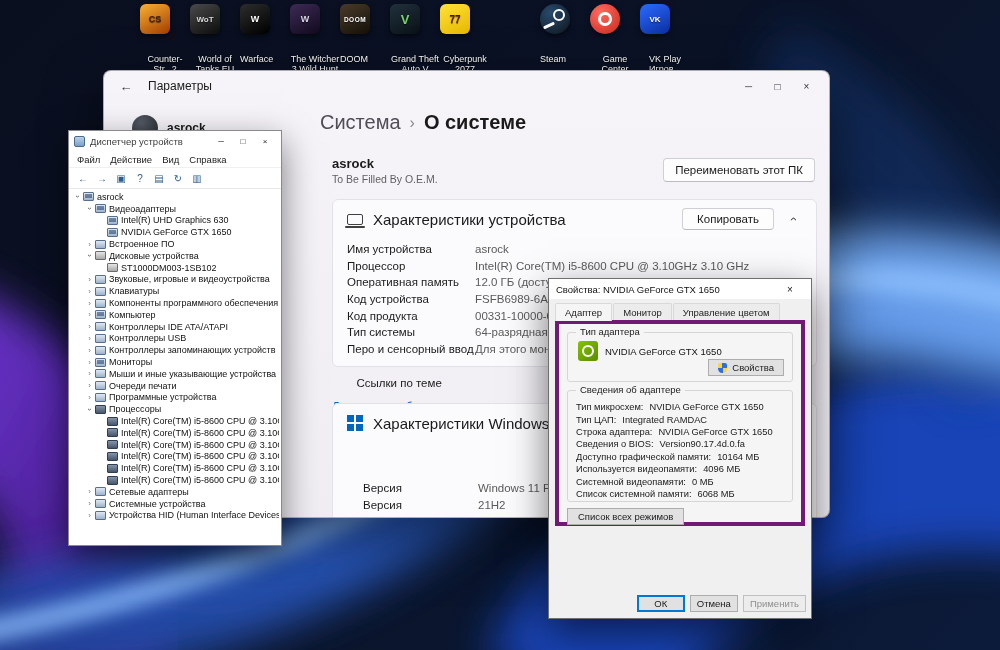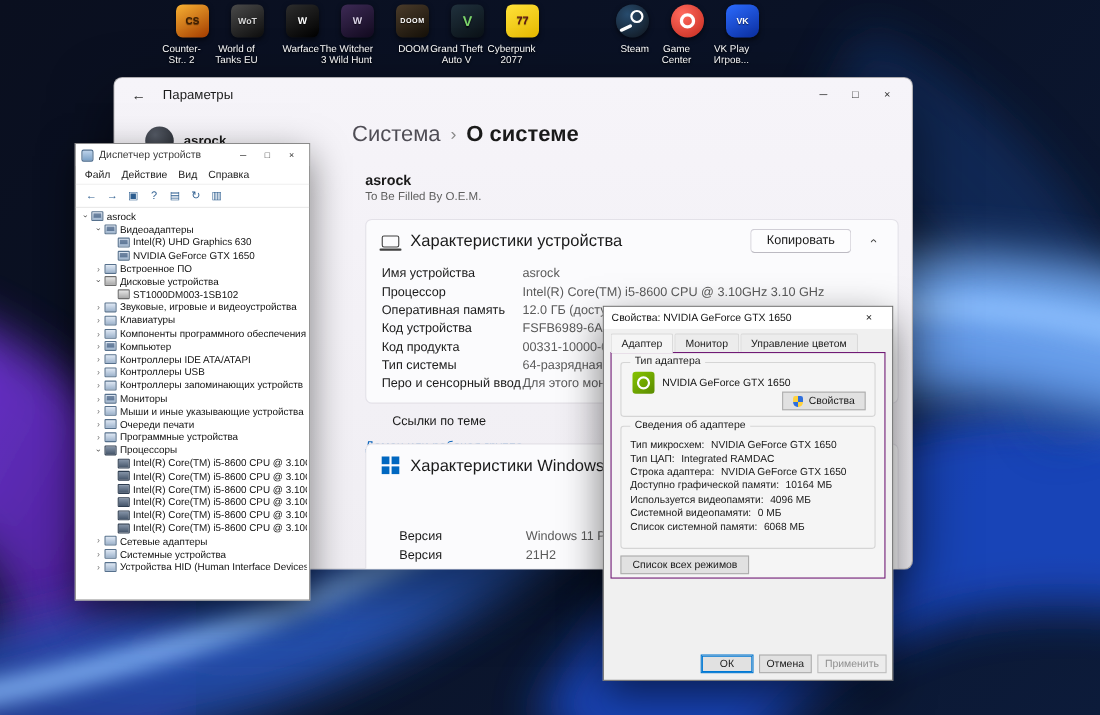--- a/index.html
+++ b/index.html
@@ -3,21 +3,21 @@
 <meta charset="utf-8">
 <style>
   *{margin:0;padding:0;box-sizing:border-box;}
   html,body{width:1000px;height:650px;}
   body{font-family:"Liberation Sans","DejaVu Sans",sans-serif;position:relative;overflow:hidden;
        background:linear-gradient(135deg,#0a0f1f 0%,#0a1226 45%,#0c1b3a 100%);}
   .wallpaper{position:absolute;inset:0;z-index:0;}
 
   
   .dicons{position:absolute;inset:0;z-index:2;pointer-events:none;}
-  .dicon{position:absolute;top:4px;width:50px;display:flex;flex-direction:column;align-items:flex-end;gap:5px;pointer-events:auto;cursor:pointer;}
+  .dicon{position:absolute;top:4px;width:50px;display:flex;flex-direction:column;align-items:flex-start;gap:20px;pointer-events:auto;cursor:pointer;}
   .dimg{width:30px;height:30px;border-radius:6px;position:relative;display:flex;align-items:center;justify-content:center;box-shadow:0 2px 5px rgba(0,0,0,.55);}
   .dglyph{color:#fff;font-weight:bold;font-size:9px;text-shadow:0 1px 1px rgba(0,0,0,.6);}
   .dlabel{font-size:9px;line-height:10px;color:#fff;text-align:center;text-shadow:0 1px 2px rgba(0,0,0,.95);max-width:52px;}
   .dicon-cs2{background:linear-gradient(150deg,#f8b133,#a33c00);}
   .dicon-cs2 .dglyph{color:#3b1c00;}
   .dicon-wot{background:linear-gradient(150deg,#4a4a4a,#0d0d0d);}
   .dicon-wot .dglyph{font-size:8px;color:#d8d8d8;}
   .dicon-warface{background:linear-gradient(150deg,#2d2d2d,#000);}
   .dicon-witcher3{background:linear-gradient(150deg,#3d2a55,#120a1f);}
   .dicon-witcher3 .dglyph{color:#dcd4e8;}
@@ -104,21 +104,21 @@
 
   
   .win-gpu{position:absolute;left:548px;top:278px;width:264px;height:341px;z-index:30;background:#f0f0f0;
     border:1px solid #707070;box-shadow:0 14px 36px rgba(0,0,0,.55);font-size:10px;}
   .g-titlebar{height:20px;display:flex;align-items:center;background:#fff;padding:0 7px;}
   .g-title{font-size:9.5px;color:#111;}
   .g-close{margin-left:auto;width:28px;height:20px;display:flex;align-items:center;justify-content:center;font-size:10px;color:#222;cursor:pointer;}
   .g-tabs{position:absolute;left:6px;top:24px;display:flex;}
   .g-tab{padding:3px 9px;font-size:9.5px;color:#222;border:1px solid #d9d9d9;border-bottom:none;background:#ececec;margin-right:1px;border-radius:2px 2px 0 0;cursor:pointer;}
   .g-tab.active{background:#f5f5f5;position:relative;z-index:2;}
-  .g-panel{position:absolute;left:6px;right:6px;top:41px;height:206px;background:#f5f5f5;border:1px solid #701a75;}
+  .g-panel{position:absolute;left:6px;right:6px;top:41px;height:206px;background:#f5f5f5;border:4px solid #701a75;}
   .g-group{position:absolute;left:8px;right:8px;border:1px solid #d5d5d5;border-radius:3px;}
   .g-group1{top:8px;height:50px;}
   .g-group2{top:66px;height:112px;}
   .g-legend{position:absolute;top:-7px;left:8px;background:#f5f5f5;padding:0 4px;font-size:9.5px;color:#1a1a1a;}
   .g-adname{position:absolute;left:10px;top:8px;display:flex;align-items:center;gap:7px;}
   .g-nvico{width:20px;height:20px;border-radius:3px;background:linear-gradient(140deg,#86c400,#5a8b00);position:relative;}
   .g-nvico::after{content:"";position:absolute;inset:4px;border:2px solid #fff;border-radius:50%;}
   .g-adlabel{font-size:9.5px;color:#111;}
   .btn-classic{background:#e1e1e1;border:1px solid #adadad;font-size:9.5px;color:#1a1a1a;font-family:inherit;cursor:pointer;display:inline-flex;align-items:center;justify-content:center;gap:5px;}
   .g-propbtn{position:absolute;right:8px;bottom:5px;height:17px;padding:0 9px;}
@@ -242,20 +242,21 @@
     <div class="s-h1">
       <span class="s-h1root">Система</span>
       <span class="s-h1sep">›</span>
       <span class="s-h1cur">О системе</span>
     </div>
     <div class="s-devrow">
       <div>
         <div class="s-devname">asrock</div>
         <div class="s-devoem">To Be Filled By O.E.M.</div>
       </div>
+      <button class="s-btn s-renbtn">Переименовать этот ПК</button>
     </div>
     <div class="s-card s-card1">
       <div class="s-cardhdr">
         <span class="s-devico"></span>
         <span class="s-cardtitle">Характеристики устройства</span>
         <button class="s-btn s-copybtn">Копировать</button>
         <span class="s-chev">›</span>
       </div>
       <div class="s-specs">
           <div class="spec-row">
@@ -517,20 +518,24 @@
           </div>
           <div class="g-irow">
             <span class="g-ilabel">Тип ЦАП:</span>
             <span class="g-ivalue">Integrated RAMDAC</span>
           </div>
           <div class="g-irow">
             <span class="g-ilabel">Строка адаптера:</span>
             <span class="g-ivalue">NVIDIA GeForce GTX 1650</span>
           </div>
           <div class="g-irow">
+            <span class="g-ilabel">Сведения о BIOS:</span>
+            <span class="g-ivalue">Version90.17.4d.0.fa</span>
+          </div>
+          <div class="g-irow">
             <span class="g-ilabel">Доступно графической памяти:</span>
             <span class="g-ivalue">10164 МБ</span>
           </div>
           <div class="g-irow">
             <span class="g-ilabel">Используется видеопамяти:</span>
             <span class="g-ivalue">4096 МБ</span>
           </div>
           <div class="g-irow">
             <span class="g-ilabel">Системной видеопамяти:</span>
             <span class="g-ivalue">0 МБ</span>

